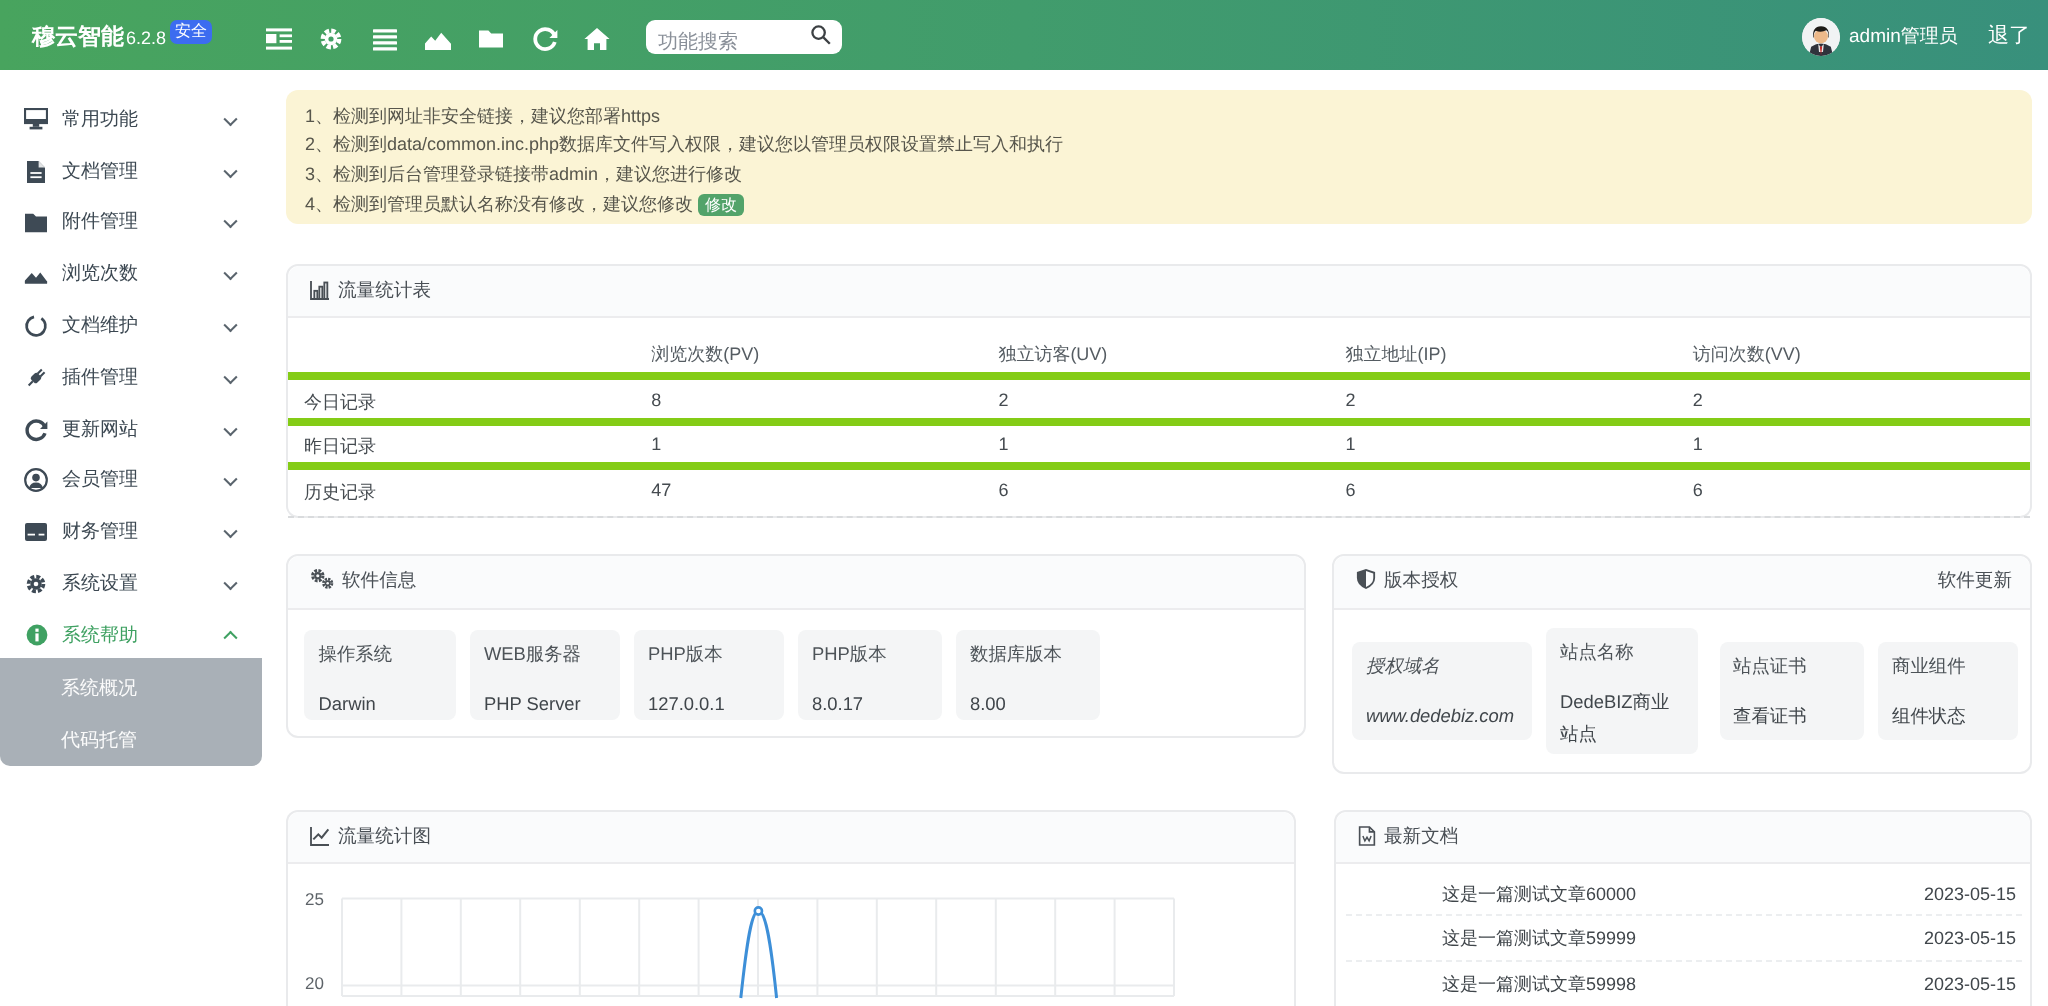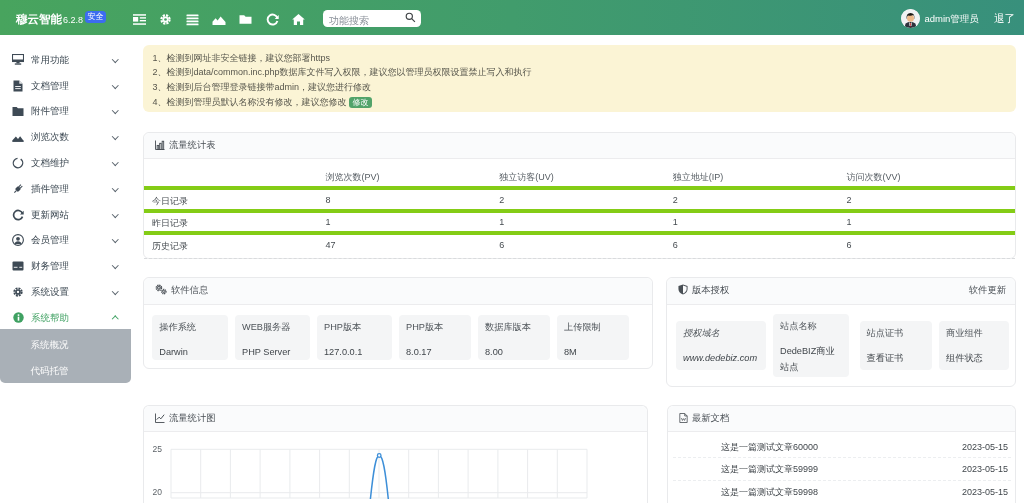--- a/index.html
+++ b/index.html
@@ -360,24 +360,20 @@
       <div class="lb">PHP版本</div>
       <div class="vl">127.0.0.1</div>
     </div>
   <div class="gbox" style="left:255px; top:37px; width:72px; height:45px;">
       <div class="lb">PHP版本</div>
       <div class="vl">8.0.17</div>
     </div>
   <div class="gbox" style="left:334px; top:37px; width:72px; height:45px;">
       <div class="lb">数据库版本</div>
       <div class="vl">8.00</div>
-    </div>
-  <div class="gbox" style="left:413px; top:37px; width:72px; height:45px;">
-      <div class="lb">上传限制</div>
-      <div class="vl">8M</div>
     </div>
 </div>
 
 <div class="card" id="card3">
   <div class="hd"><svg width="10" height="11" viewBox="0 0 11 12">
         <path d="M5.5 0.5 L10.5 2.2 V5.5 Q10.5 9.5 5.5 11.5 Q0.5 9.5 0.5 5.5 V2.2 Z" fill="#494f55"></path>
         <path d="M5.5 1.6 L9.5 3 V5.5 Q9.5 8.8 5.5 10.4 Z" fill="#fafbfc"></path>
       </svg>版本授权<span id="upd">软件更新</span></div>
   <div class="gbox" style="left:9px; top:43px; width:90px; height:49px;font-style:italic;">
       <div class="lb">授权域名</div>

